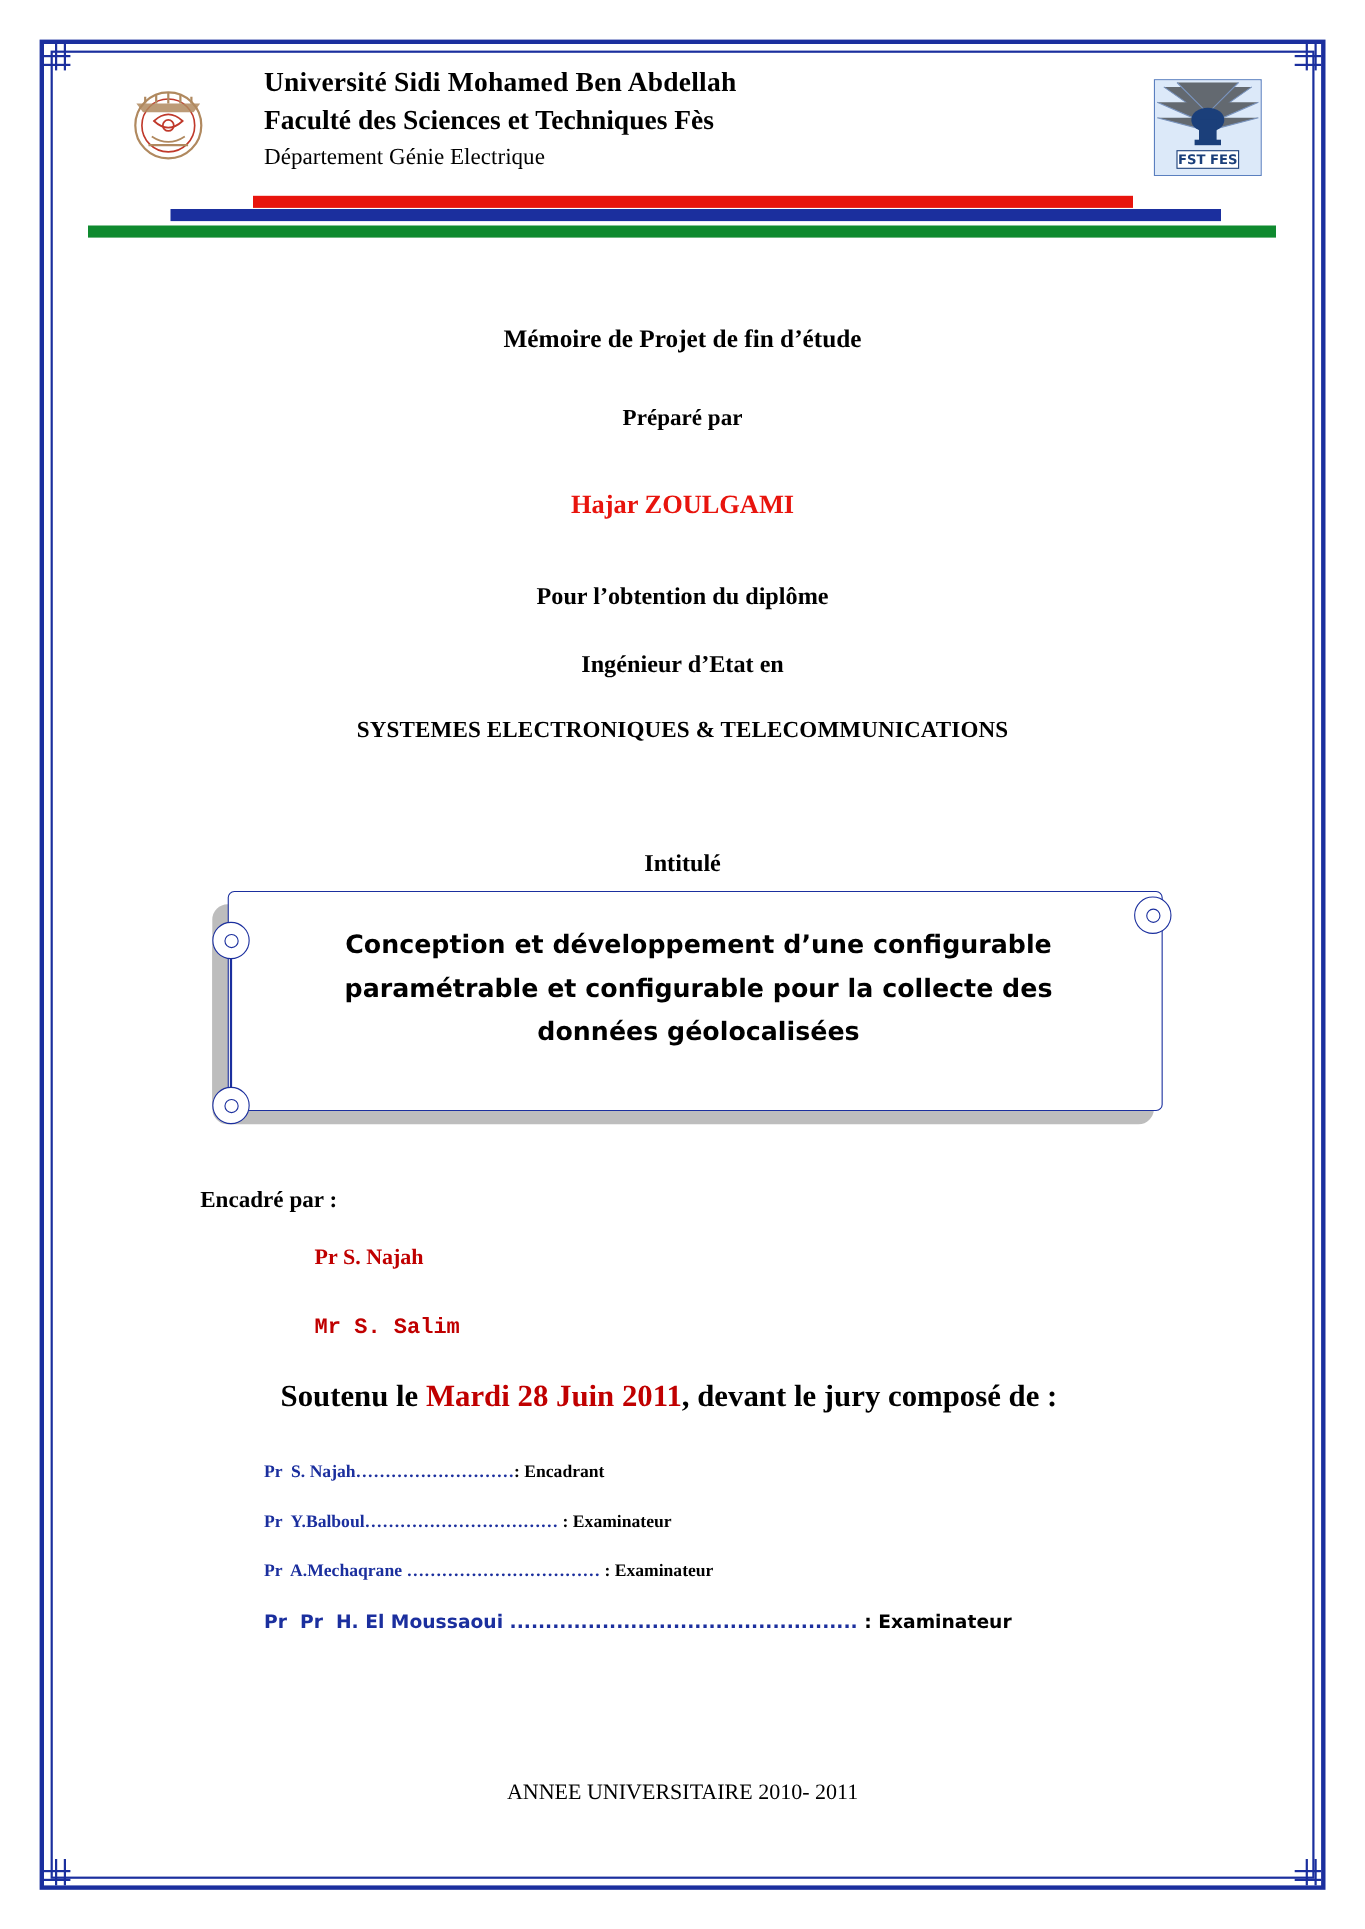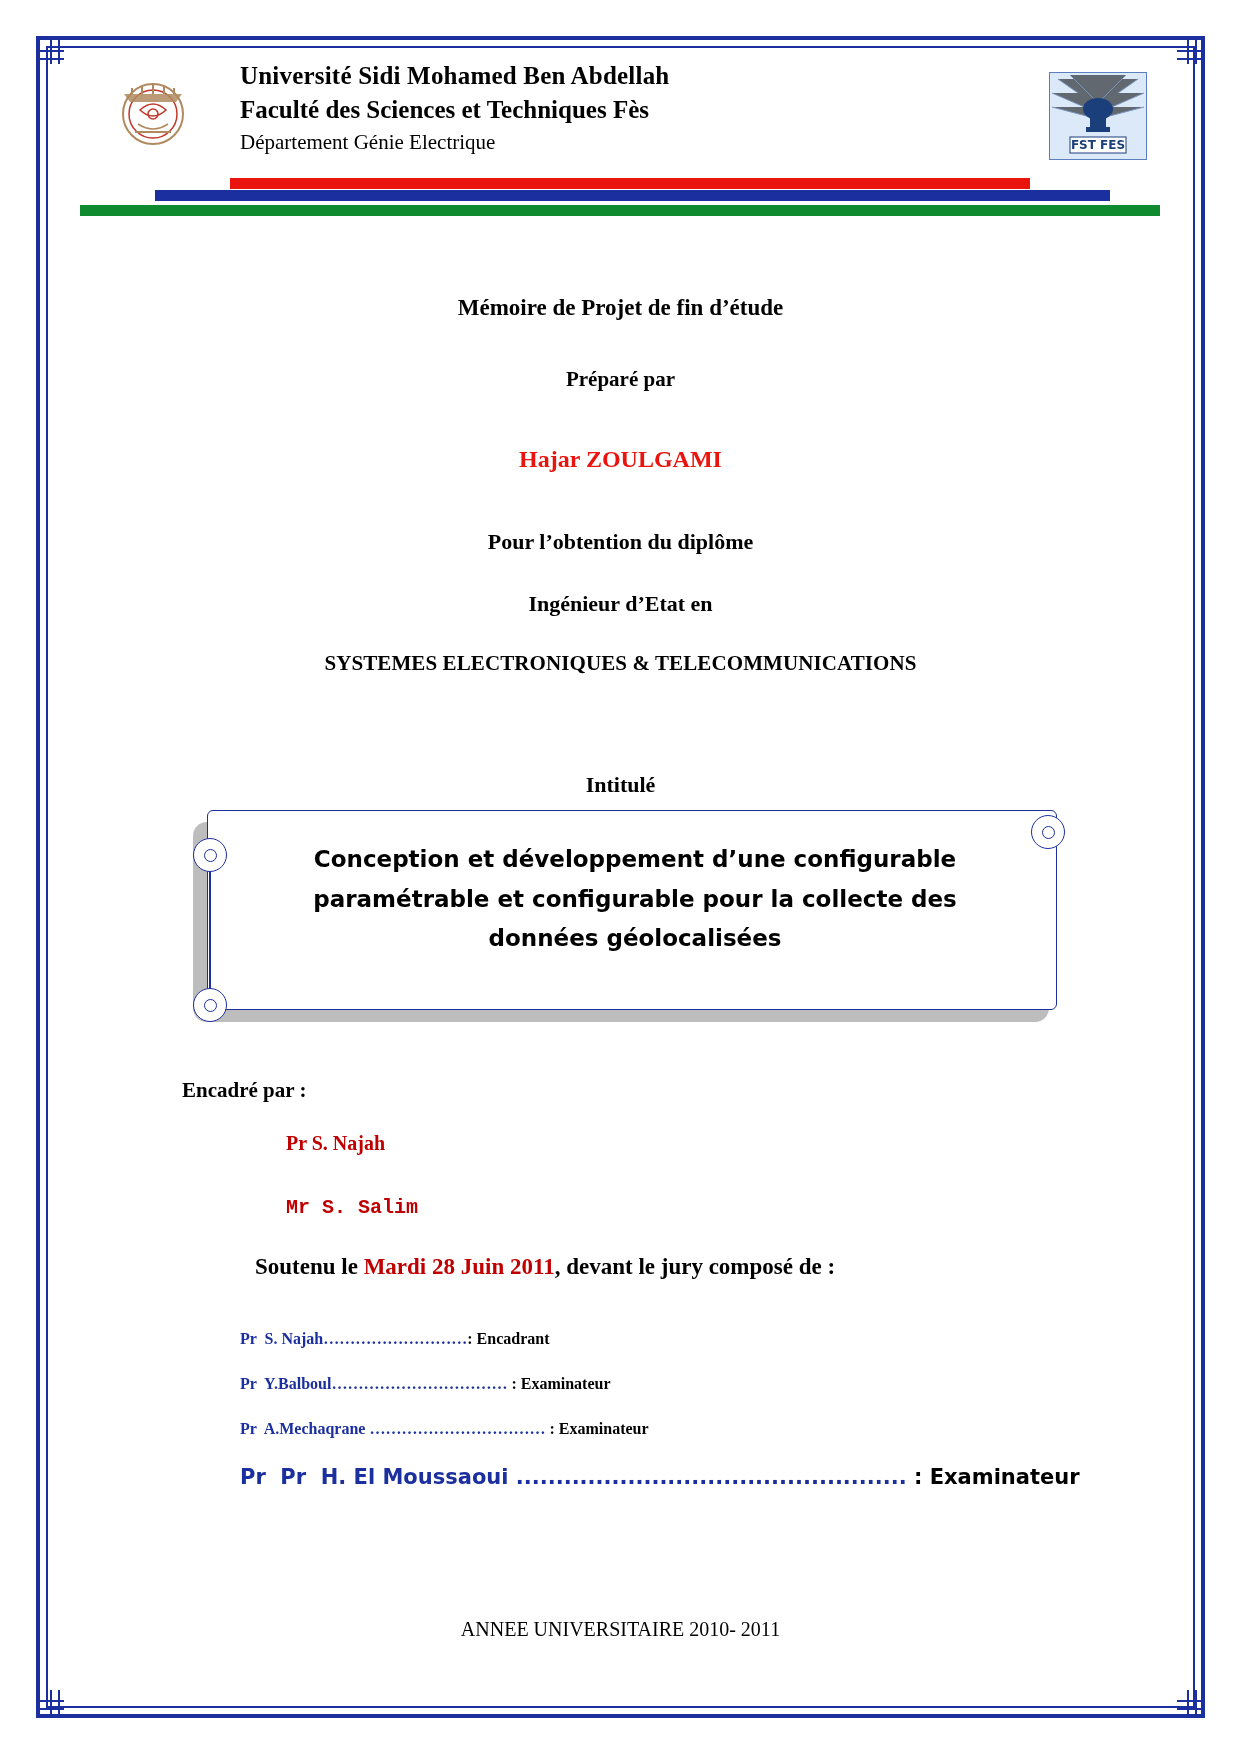--- a/index.html
+++ b/index.html
@@ -248,21 +248,21 @@
     font-weight: bold;
     color: #c00000;
   }
   .supervisor.s1 { top: 1132px; }
   .supervisor.s2 { top: 1196px; font-family: Liberation Mono, monospace; }
 
   .soutenu {
     position: absolute;
     left: 255px;
     top: 1254px;
-    font-size: 23px;
+    font-size: 28px;
     font-weight: bold;
   }
   .soutenu .date {
     color: #c00000;
   }
 
   .jury {
     position: absolute;
     left: 240px;
     top: 1330px;
@@ -271,21 +271,21 @@
   .jury-row {
     font-size: 16px;
     font-weight: bold;
     margin-bottom: 27px;
     white-space: pre;
   }
   .jury-row .name { color: #1b2f9e; }
   .jury-row .role { color: #000000; }
   .jury-row.sans {
     font-family: "DejaVu Sans", sans-serif;
-    font-size: 21px;
+    font-size: 17px;
   }
 
   .footer {
     position: absolute;
     left: 0;
     top: 1618px;
     width: 1241px;
     text-align: center;
     font-size: 20px;
   }

